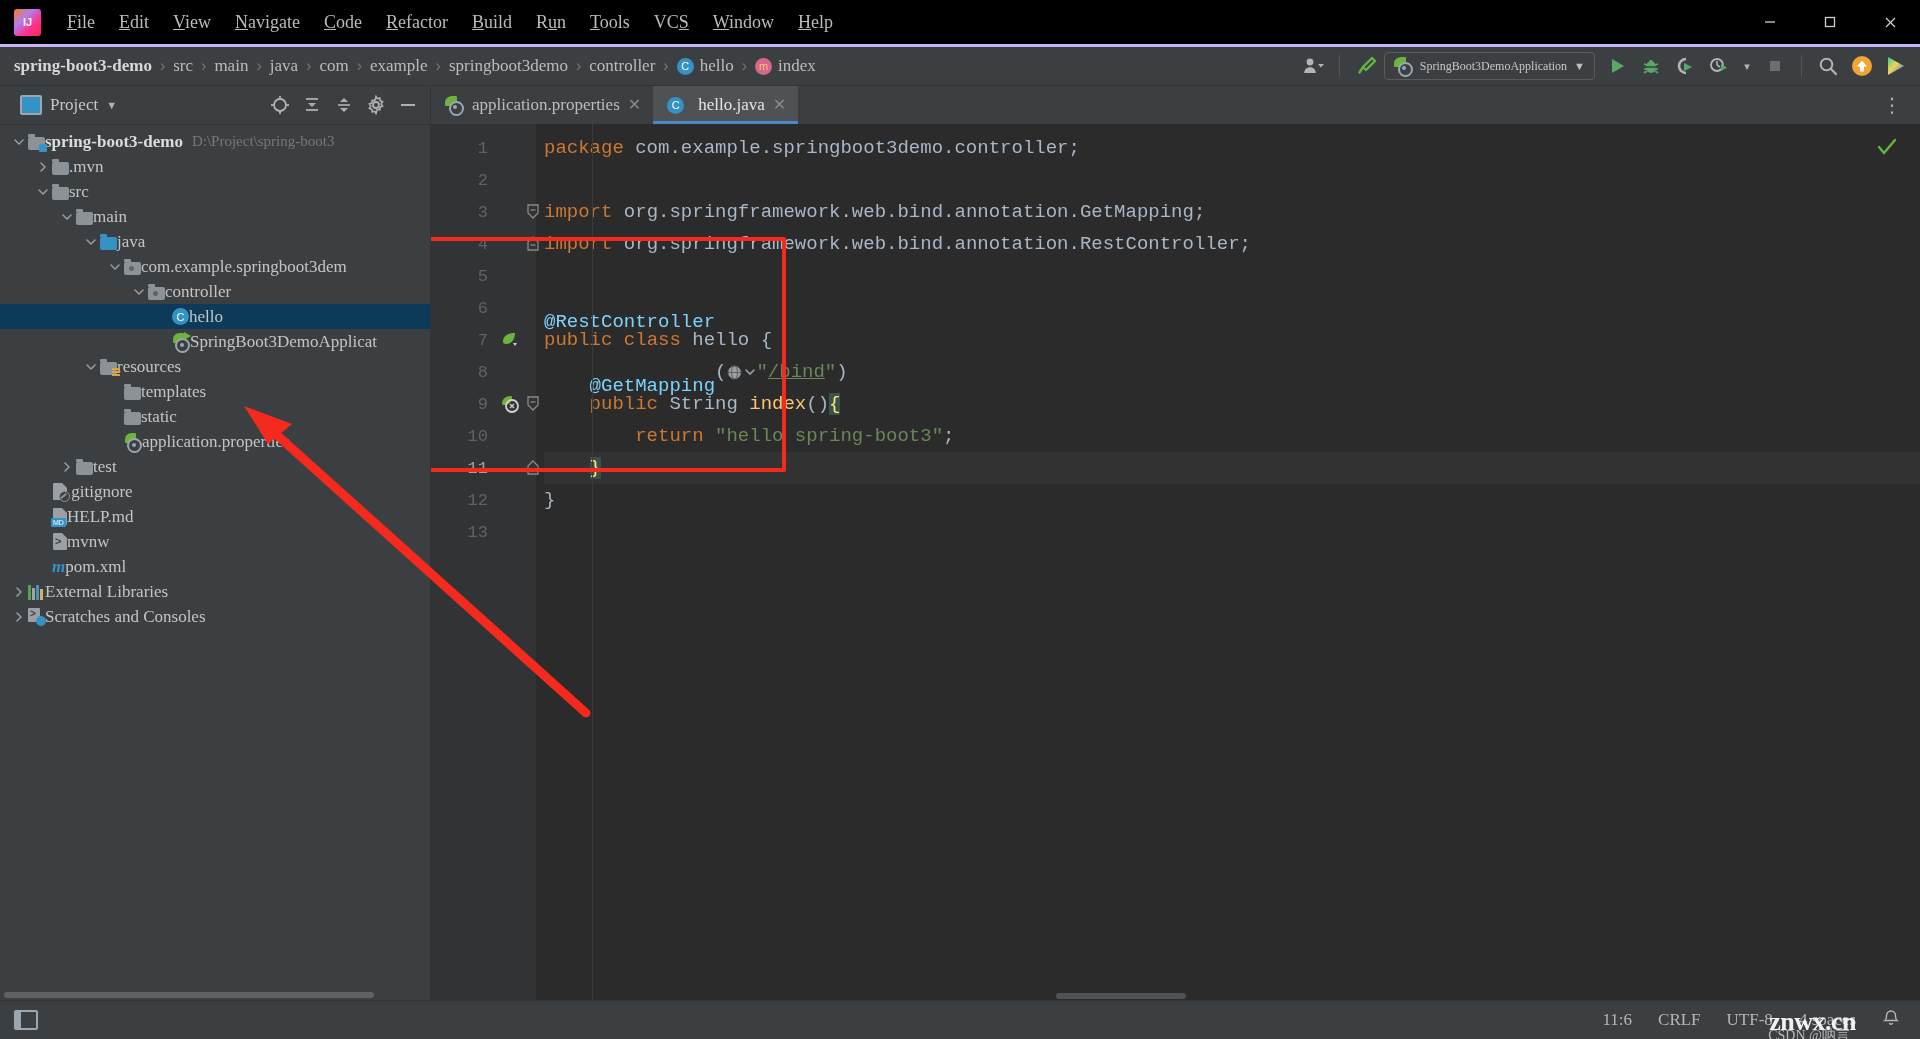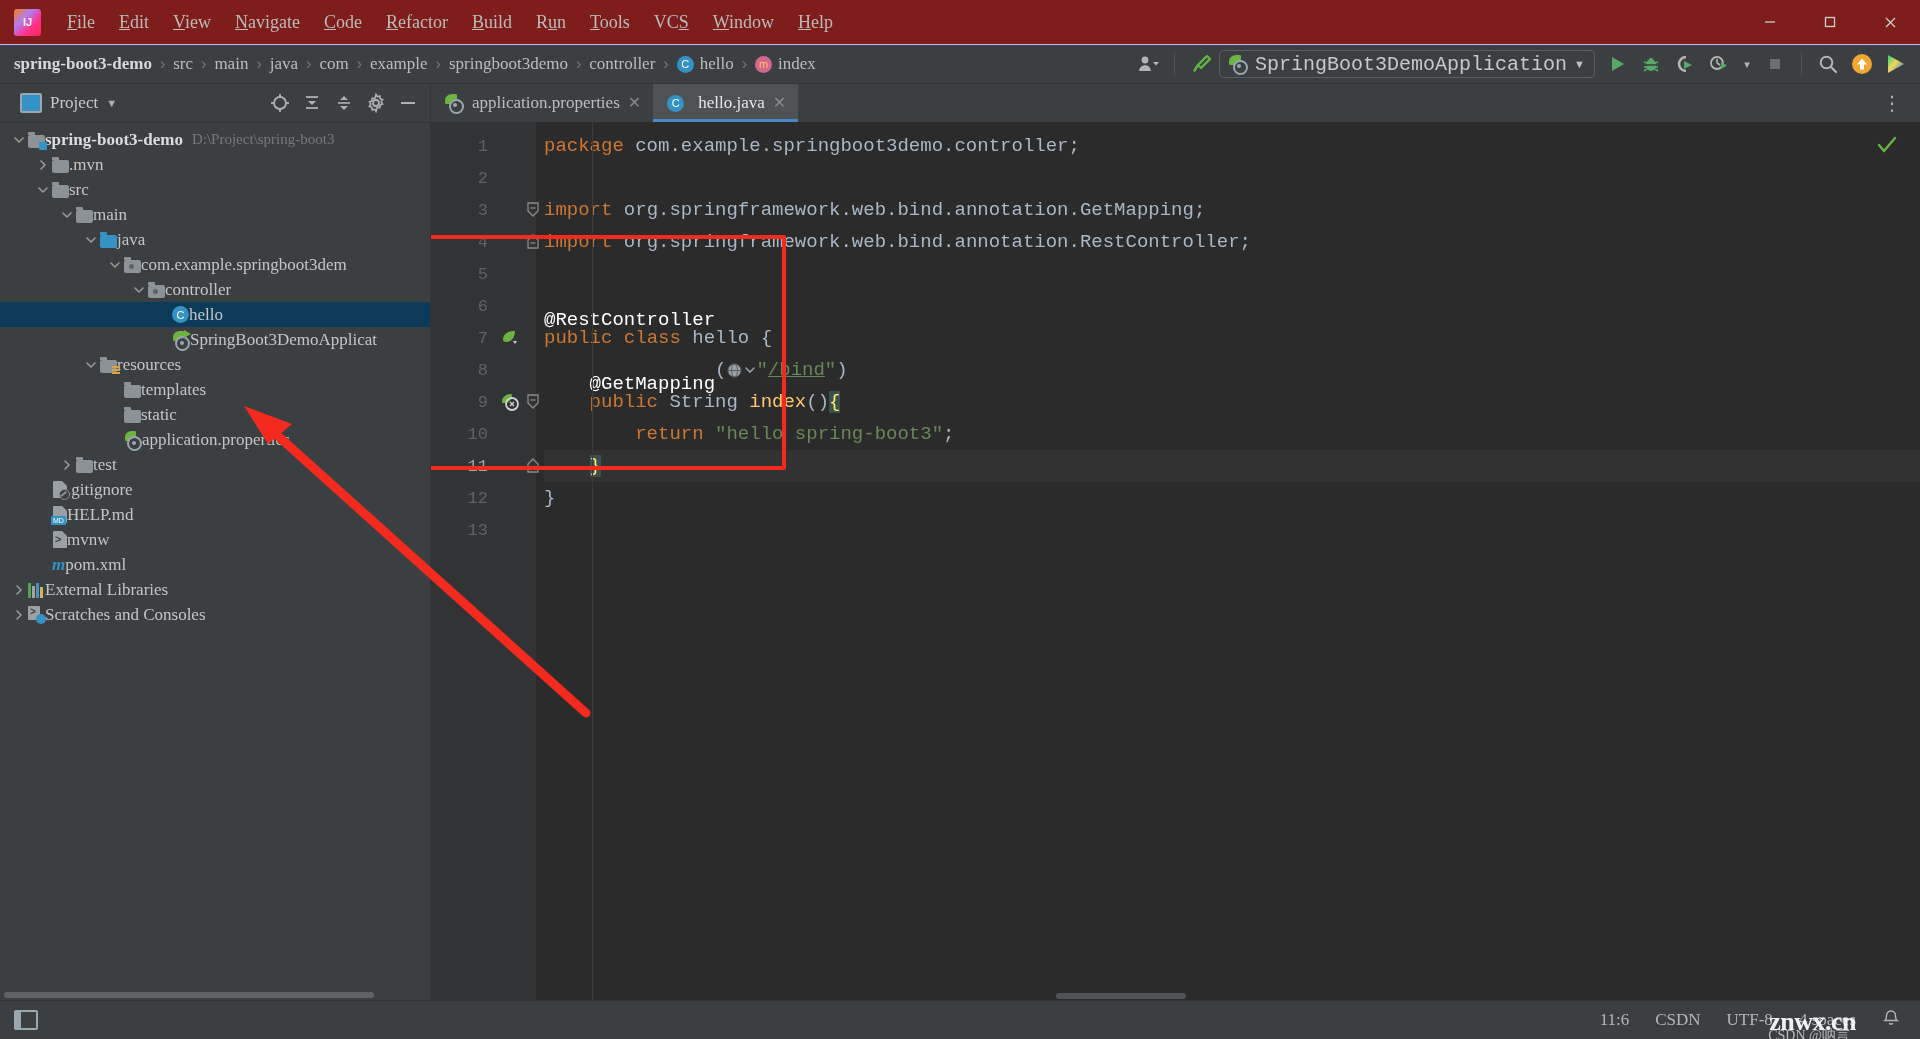--- a/index.html
+++ b/index.html
@@ -13,24 +13,24 @@
   #app {
     position: relative;
     width: 1920px; height: 1039px;
     background: #3c3f41;
     display: flex; flex-direction: column;
   }
 
   
   .titlebar {
     height: 44px; flex: 0 0 44px;
-    background: #7f1d1d;
+    background: #000000;
     display: flex; align-items: center;
     position: relative;
-    border-bottom: 1px solid #c4b5fd;
+    border-bottom: 3px solid #c4b5fd;
   }
   .ij-logo {
     width: 27px; height: 27px; margin-left: 14px; margin-right: 14px;
     position: relative; flex: 0 0 auto;
     background: linear-gradient(135deg,#f97a12 0%, #b07ff0 35%, #ff318c 65%, #fe2857 100%);
     border-radius: 3px;
   }
   .ij-logo::after {
     content: "IJ"; position: absolute; left: 0; top: 0; right: 0; bottom: 0;
     color: #fff; font-size: 11px; font-weight: bold;
@@ -91,22 +91,22 @@
     width: 32px; height: 30px; display: flex; align-items: center; justify-content: center;
     border-radius: 3px; color: #b4b4b4;
   }
   .tb-sep { width: 1px; height: 22px; background: #555; margin: 0 8px; }
   .runconfig {
     display: flex; align-items: center; gap: 7px;
     border: 1px solid #5a5d5f; border-radius: 4px;
     height: 26px; padding: 0 9px; margin-right: 4px;
   }
   .runconfig .rc-label {
-    color: #c8c8c8; font-size: 20px; white-space: nowrap;
-    font-family: Liberation Mono, monospace;
+    color: #c8c8c8; font-size: 12px; white-space: nowrap;
+    font-family: Liberation Serif, serif;
   }
 
   
   .body { flex: 1 1 auto; display: flex; min-height: 0; }
 
   
   .sidebar {
     width: 430px; flex: 0 0 430px;
     background: #3c3f41;
     display: flex; flex-direction: column;
@@ -336,21 +336,21 @@
     flex: 1 1 auto; position: relative; padding-top: 8px; padding-left: 8px;
     overflow: hidden;
   }
   .cline {
     height: 32px; display: flex; align-items: center;
     font-family: "Liberation Mono", monospace; font-size: 19px;
     white-space: pre; color: #a9b7c6;
   }
   .cline.highlight { background: #323232; }
   .kw { color: #cc7832; }
-  .ann { color: #ffffff; margin-top: 28px; }
+  .ann { color: #7dd3fc; margin-top: 28px; }
   .str { color: #6a8759; }
   .mth { color: #ffc66d; }
   .typ { color: #a9b7c6; }
   .plain { color: #a9b7c6; }
   .brace-hl { background: #3b514d; color: #ffef6b; }
   .url { color: #6a8759; text-decoration: underline; }
 
   .vline {
     position: absolute; top: 0; bottom: 0; width: 1px; background: #3b3b3b;
   }
@@ -929,21 +929,21 @@
       </div>
     </div>
   </div>
 
   <div class="statusbar">
     <div class="sb-left">
       <div class="layout-ico"></div>
     </div>
     <div class="sb-right">
       <span class="sb-text">11:6</span>
-      <span class="sb-text">CSDN</span>
+      <span class="sb-text">CRLF</span>
       <span class="sb-text">UTF-8</span>
       <span class="sb-text">4 spaces</span>
       <span class="bell">
         <svg width="18" height="18" viewBox="0 0 18 18">
             <path d="M9 2a4.5 4.5 0 00-4.5 4.5c0 4-1.5 5-1.5 5h12s-1.5-1-1.5-5A4.5 4.5 0 009 2z" fill="none" stroke="#b6b6b6" stroke-width="1.4"></path>
             <path d="M7.3 14a1.8 1.8 0 003.4 0" fill="none" stroke="#b6b6b6" stroke-width="1.4"></path>
           </svg>
       </span>
     </div>
     <div class="watermark">znwx.cn</div>

